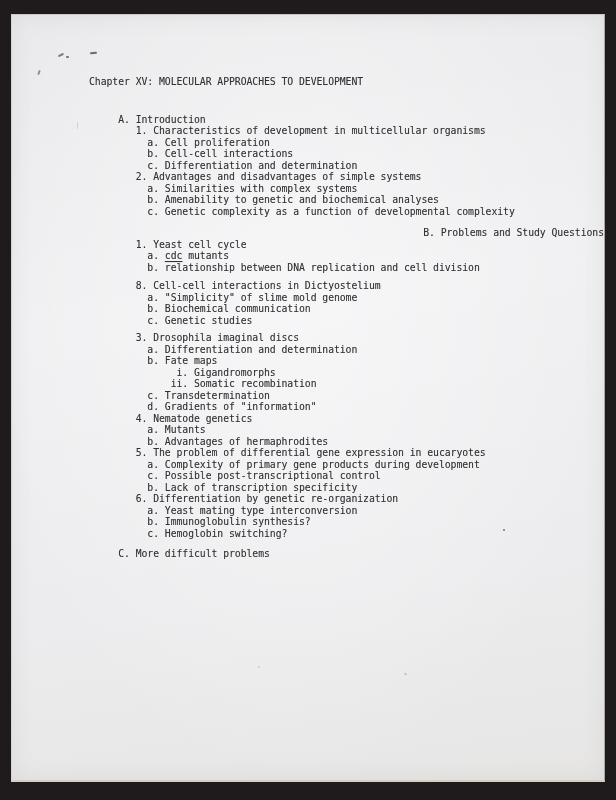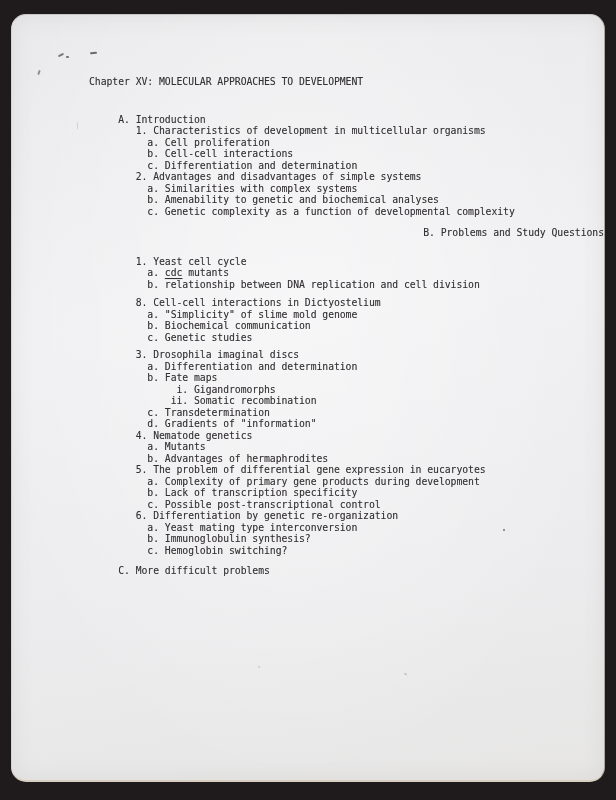--- a/index.html
+++ b/index.html
@@ -1,20 +1,20 @@
 <!DOCTYPE html>
 <html style="--bg: #1f1a1c; --paper: #ededef; --ink: #343135;"><head>
 <meta charset="utf-8">
 <style>
   :root {
     --bg: #1f1a1c;
     --paper: #ededef;
     --ink: #343135;
   }
-  * { box-sizing: border-box; border-radius: 15px; }
+  * { box-sizing: border-box; }
   html, body {
     margin: 0; padding: 0;
     width: 616px; height: 800px;
     overflow: hidden;
     background: var(--bg);
     font-family: "DejaVu Sans Mono", "Liberation Mono", monospace;
   }
   .scan {
     position: relative;
     width: 616px; height: 800px;
@@ -81,41 +81,41 @@
         <div class="line" style="margin-top: 26px;">     A. Introduction</div>
         <div class="line">        1. Characteristics of development in multicellular organisms</div>
         <div class="line">          a. Cell proliferation</div>
         <div class="line">          b. Cell-cell interactions</div>
         <div class="line">          c. Differentiation and determination</div>
         <div class="line">        2. Advantages and disadvantages of simple systems</div>
         <div class="line">          a. Similarities with complex systems</div>
         <div class="line">          b. Amenability to genetic and biochemical analyses</div>
         <div class="line">          c. Genetic complexity as a function of developmental complexity</div>
         <div class="line" style="margin-top: 10px; text-align: right;">     B. Problems and Study Questions</div>
-        <div class="line" style="margin-top: 17px;">        1. Yeast cell cycle</div>
+        <div class="line" style="margin-top: 0;">        1. Yeast cell cycle</div>
         <div class="line">          a. <span class="u">cdc</span> mutants</div>
         <div class="line">          b. relationship between DNA replication and cell division</div>
         <div class="line" style="margin-top: 7px;">        8. Cell-cell interactions in Dictyostelium</div>
         <div class="line">          a. "Simplicity" of slime mold genome</div>
         <div class="line">          b. Biochemical communication</div>
         <div class="line">          c. Genetic studies</div>
         <div class="line" style="margin-top: 6px;">        3. Drosophila imaginal discs</div>
         <div class="line">          a. Differentiation and determination</div>
         <div class="line">          b. Fate maps</div>
         <div class="line">               i. Gigandromorphs</div>
         <div class="line">              ii. Somatic recombination</div>
         <div class="line">          c. Transdetermination</div>
         <div class="line">          d. Gradients of "information"</div>
         <div class="line">        4. Nematode genetics</div>
         <div class="line">          a. Mutants</div>
         <div class="line">          b. Advantages of hermaphrodites</div>
         <div class="line">        5. The problem of differential gene expression in eucaryotes</div>
         <div class="line">          a. Complexity of primary gene products during development</div>
+        <div class="line">          c. Possible post-transcriptional control</div>
         <div class="line">          b. Lack of transcription specificity</div>
-        <div class="line">          c. Possible post-transcriptional control</div>
         <div class="line">        6. Differentiation by genetic re-organization</div>
         <div class="line">          a. Yeast mating type interconversion</div>
         <div class="line">          b. Immunoglobulin synthesis?</div>
         <div class="line">          c. Hemoglobin switching?</div>
         <div class="line" style="margin-top: 9px;">     C. More difficult problems</div>
       </div>
   </div>
 </div>
 
 </body></html>

